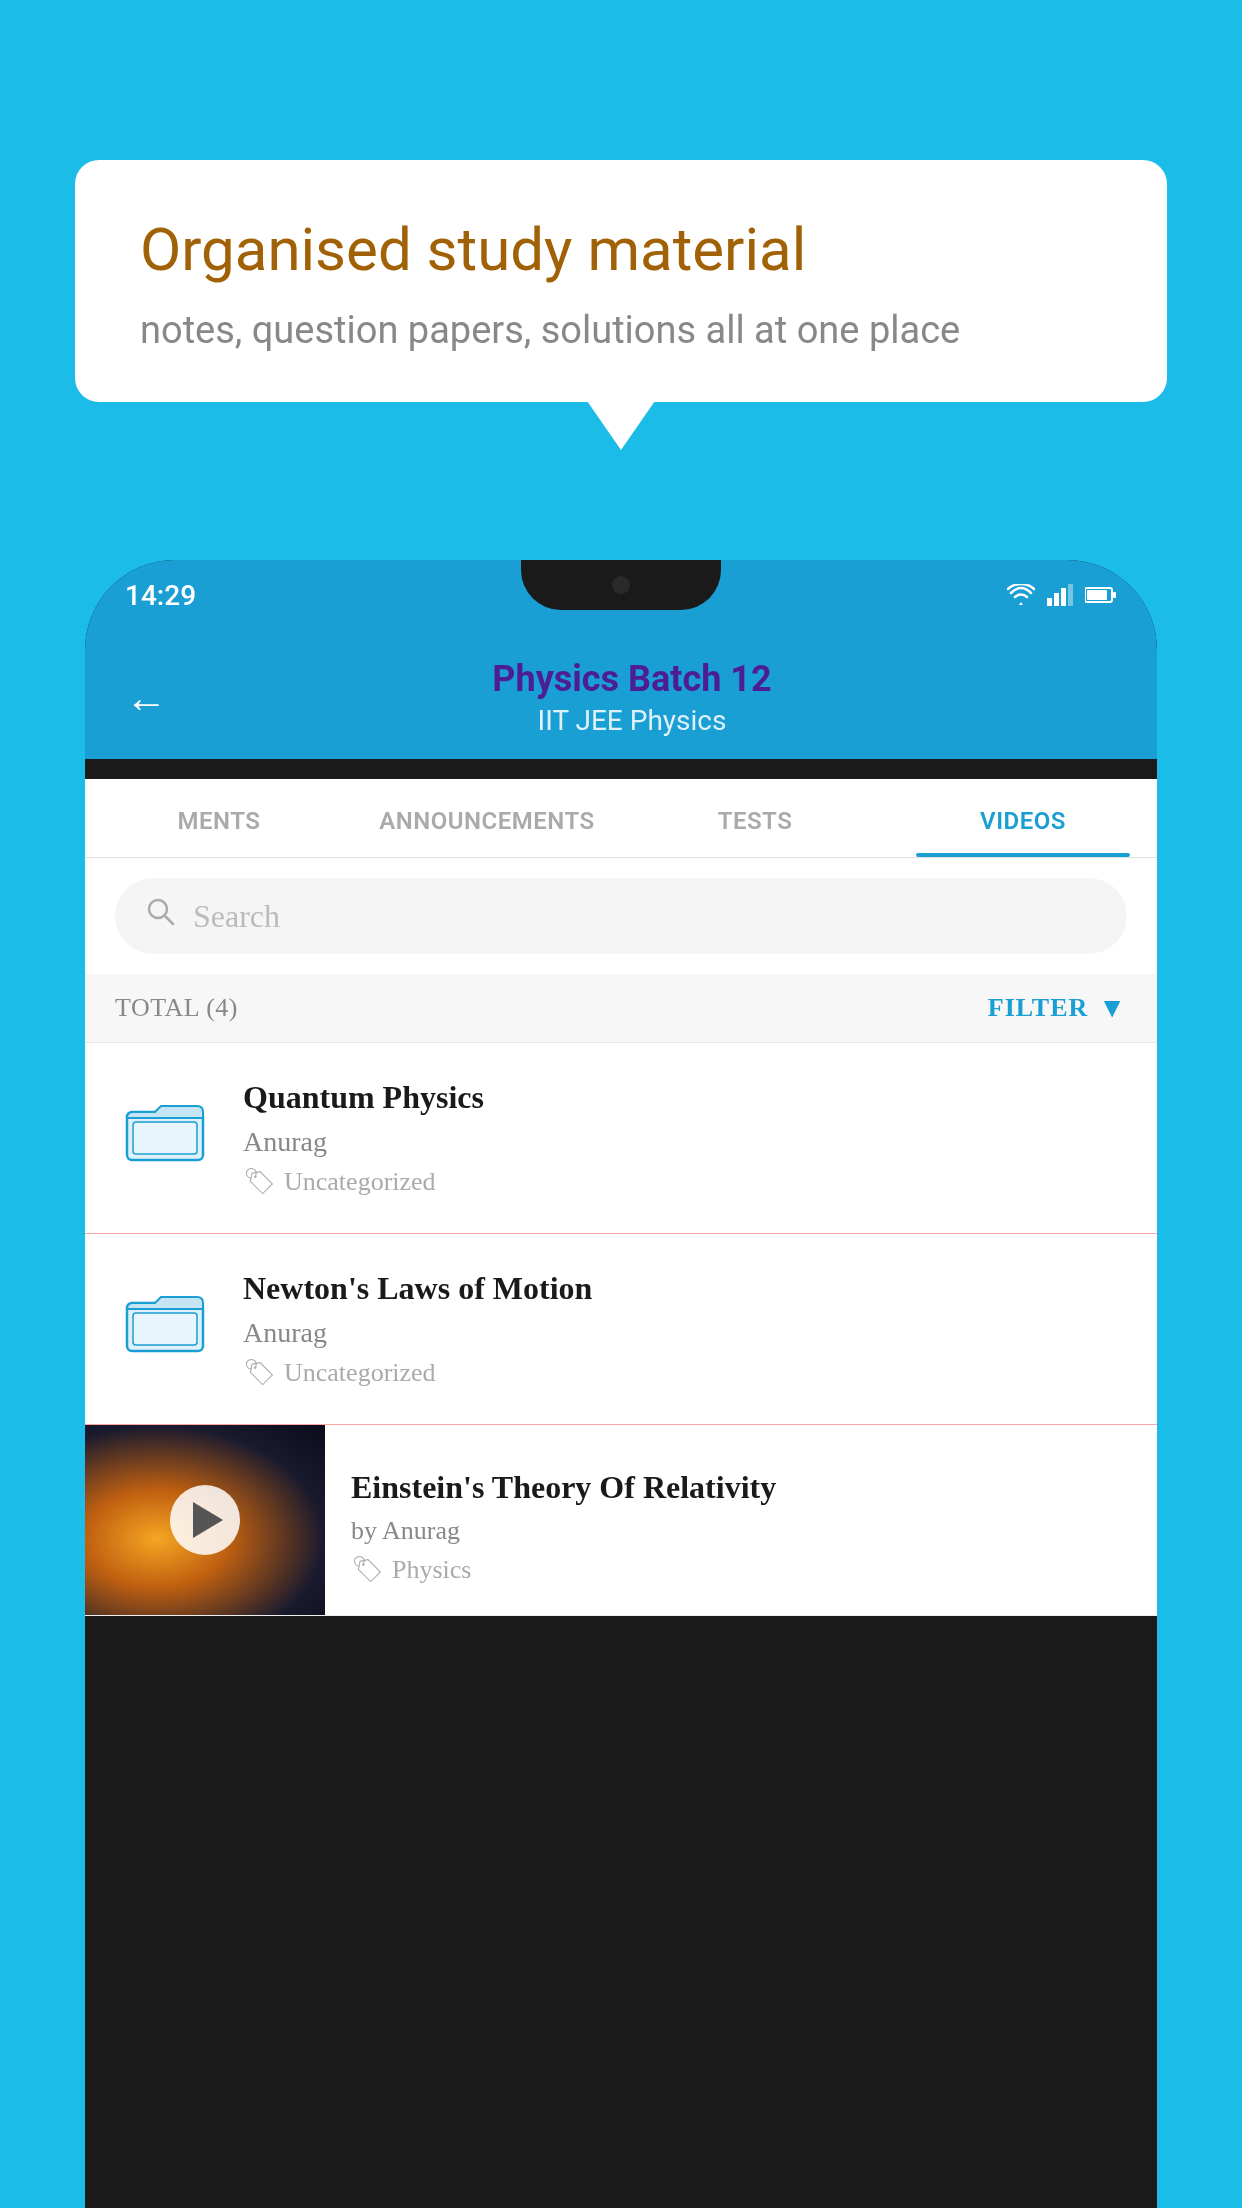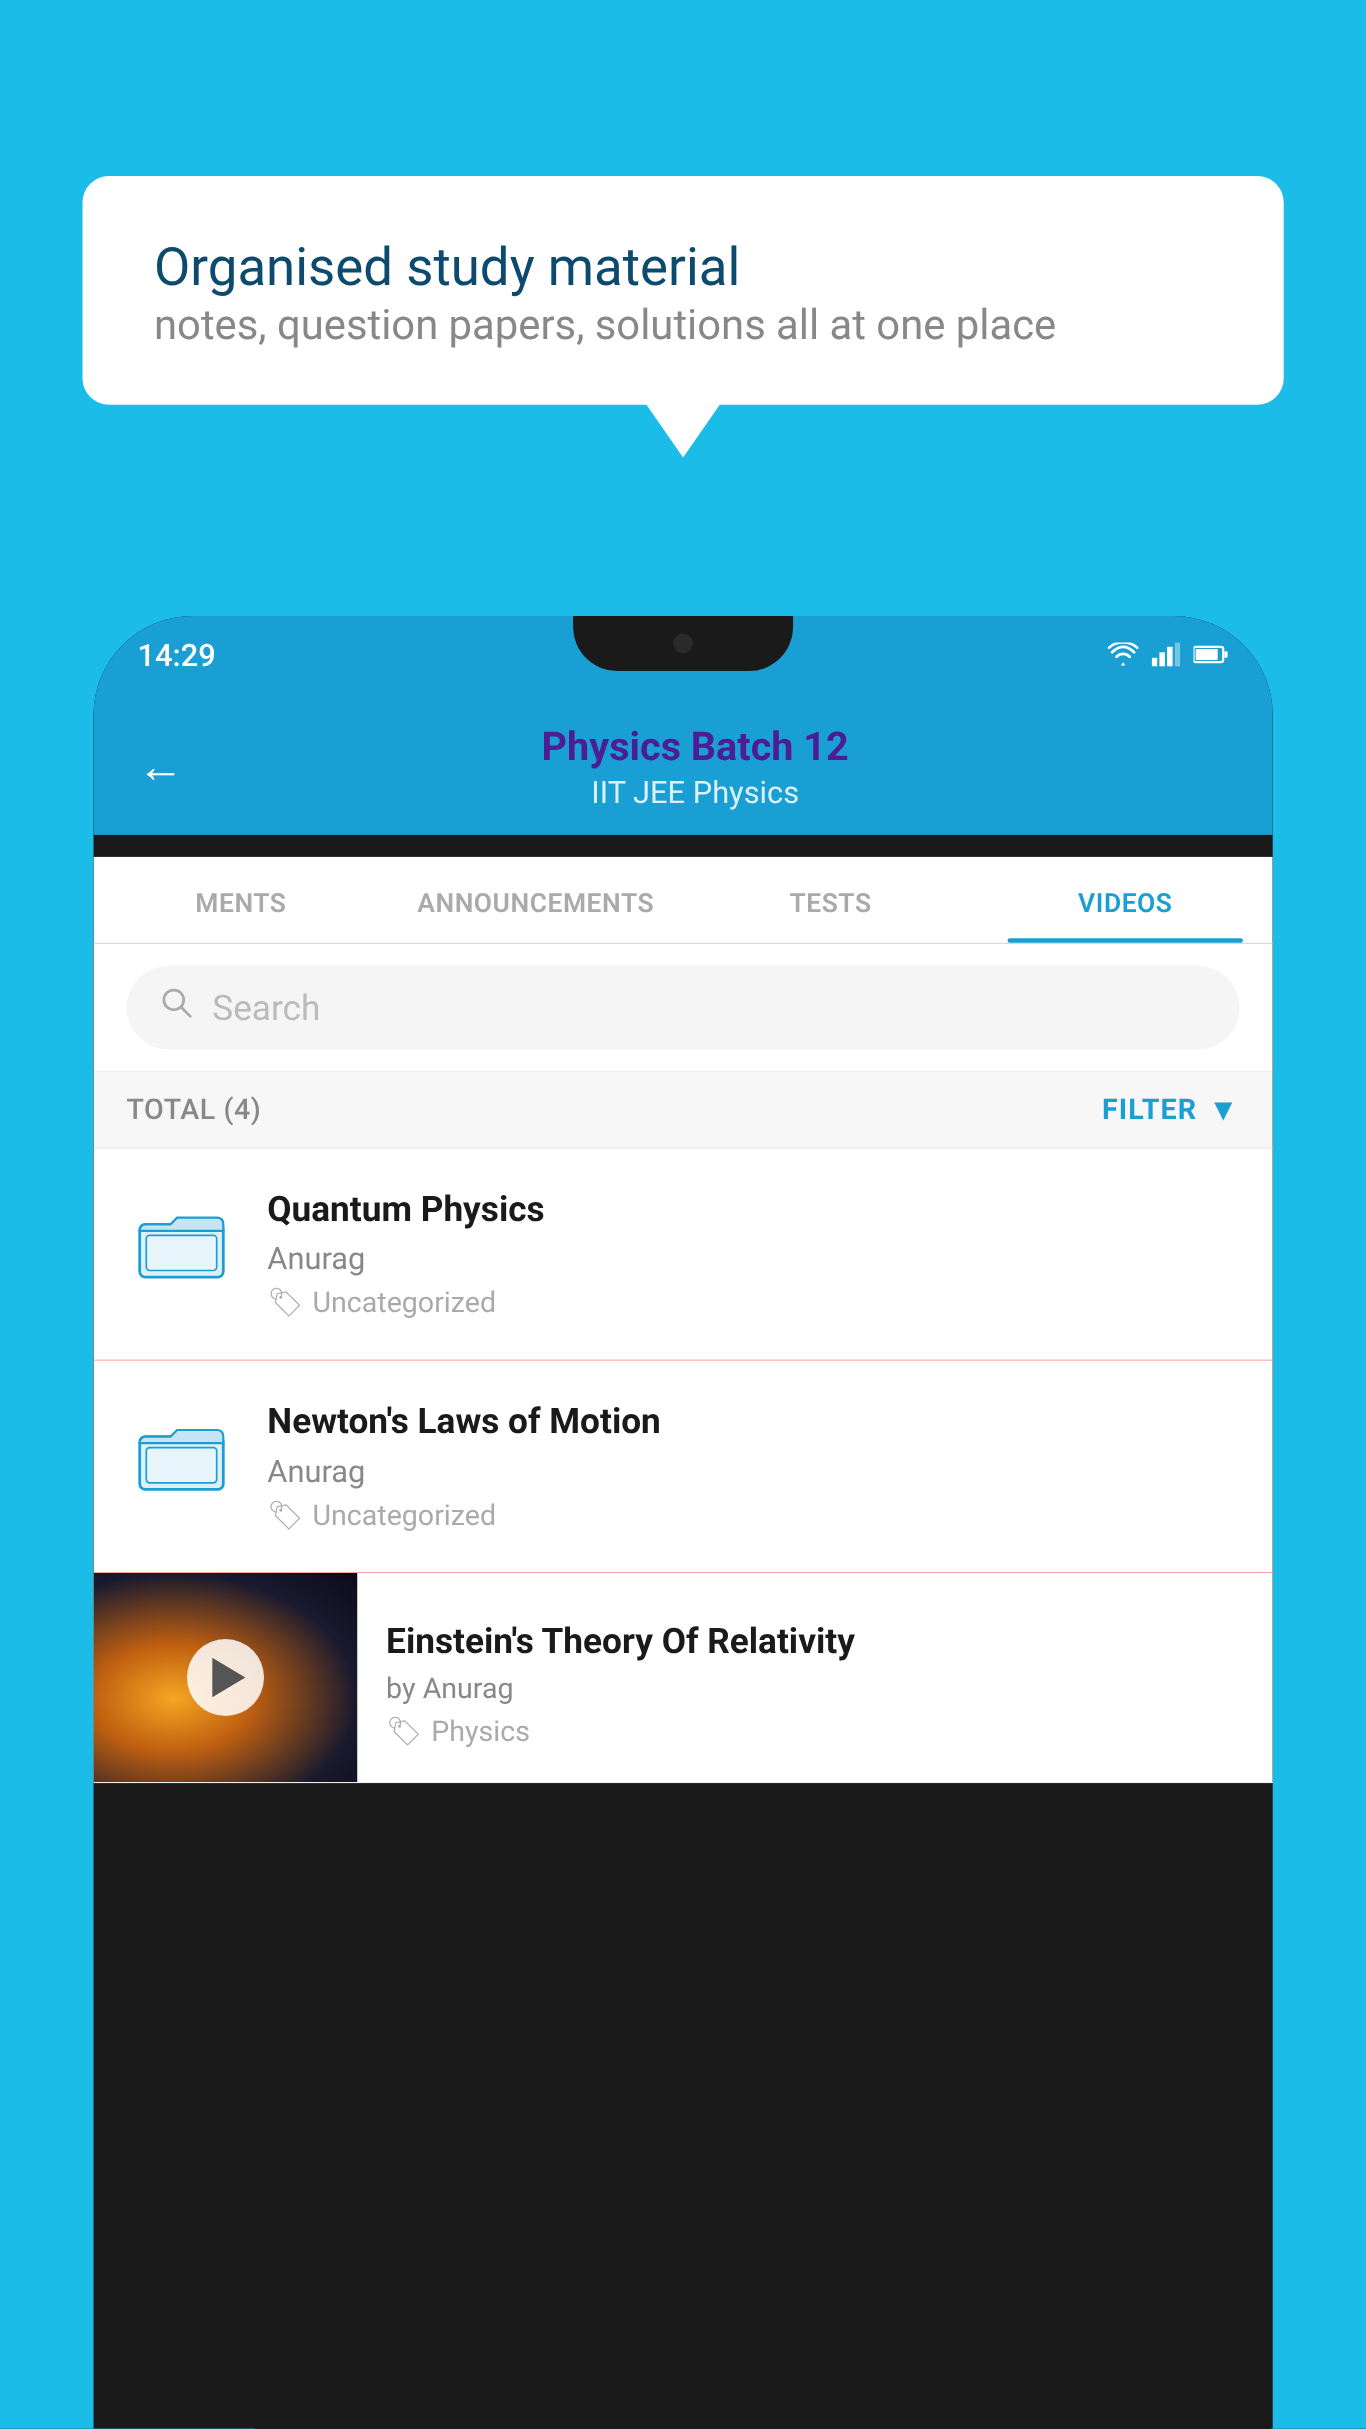--- a/index.html
+++ b/index.html
@@ -31,25 +31,25 @@
       left: 50%;
       transform: translateX(-50%);
       width: 0;
       height: 0;
       border-left: 36px solid transparent;
       border-right: 36px solid transparent;
       border-top: 52px solid white;
     }
 
     .bubble-title {
-      font-size: 48px;
+      font-size: 60px;
       font-weight: 400;
-      color: #0c4a6e;
+      color: #a16207;
       line-height: 1.15;
-      margin-bottom: 4px;
+      margin-bottom: 24px;
     }
 
     .bubble-subtitle {
       font-size: 38px;
       color: #888;
       font-weight: 400;
     }
 
     
     .phone-frame {
@@ -170,22 +170,23 @@
       bottom: 0;
       left: 10%;
       right: 10%;
       height: 4px;
       background: #1a9fd4;
       border-radius: 2px;
     }
 
     
     .phone-screen {
-      background: #fdba74;
+      background: #a3a3a3;
       overflow: hidden;
+      font-family: Liberation Serif, serif;
     }
 
     
     .search-bar-wrap {
       background: white;
       padding: 20px 30px;
     }
 
     .search-bar {
       background: #f5f5f5;

